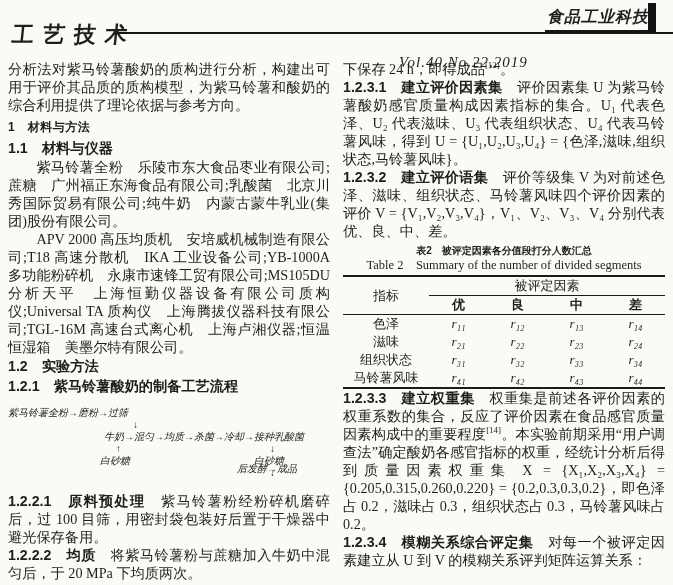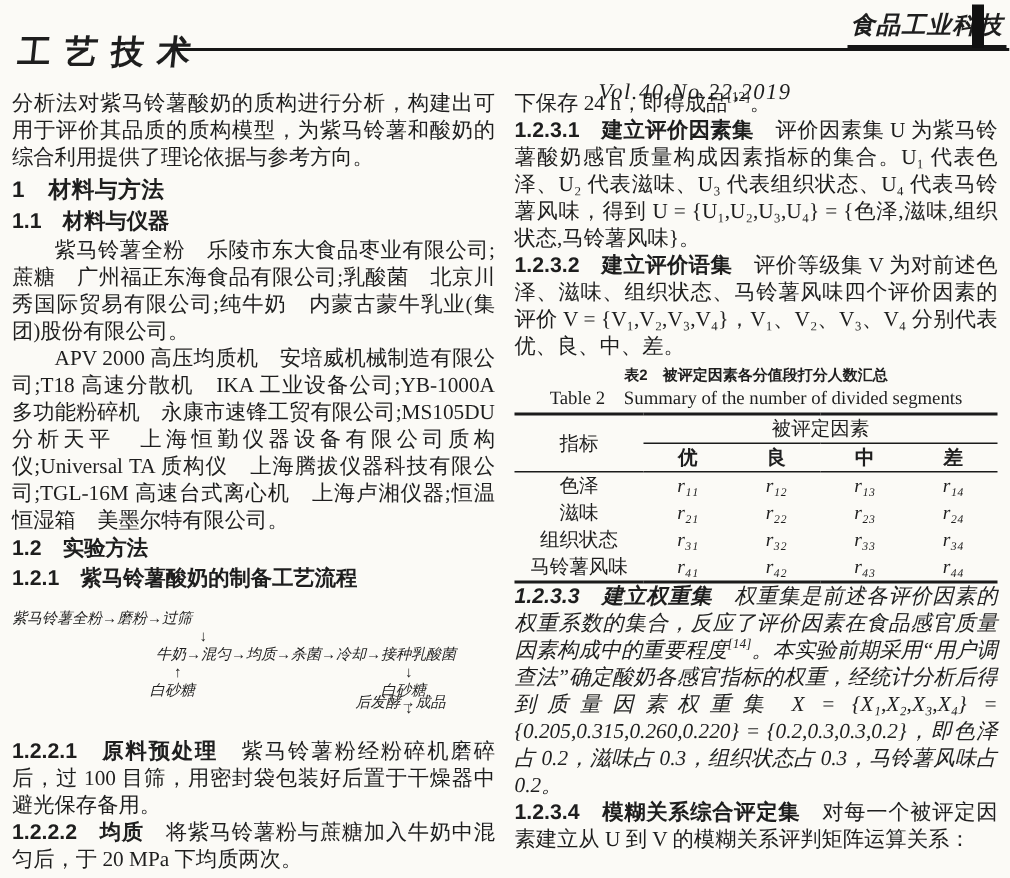--- a/index.html
+++ b/index.html
@@ -14,41 +14,41 @@
 
   
   .col-label{
     position:absolute;left:12px;top:20px;
     font-family:"Liberation Sans","DejaVu Sans",sans-serif;
     font-weight:700;font-size:22px;letter-spacing:9px;
     transform:skewX(-6deg);white-space:nowrap;
   }
   .rule-main{position:absolute;left:117px;top:32px;width:556px;height:2px;background:#161616;}
   .journal-logo{
-    position:absolute;left:565px;top:7px;
+    position:absolute;left:545px;top:7px;
     font-family:"Liberation Sans","DejaVu Sans",sans-serif;
     font-weight:700;font-style:italic;font-size:16px;letter-spacing:1px;
     border-bottom:2px solid #161616;padding:0 2px 2px 2px;white-space:nowrap;
   }
   .logo-bar{position:absolute;left:648px;top:3px;width:8px;height:29px;background:#111;}
   .vol{
     position:absolute;left:399px;top:38px;
     font-style:italic;font-size:15px;letter-spacing:1px;white-space:nowrap;margin-top:16px;
   }
 
   
   .cols{position:absolute;top:60px;left:8px;width:657px;display:flex;gap:13px;}
   .col{width:322px;font-size:14.2px;line-height:18px;text-align:justify;}
   .col p{margin:0;}
   p.indent{text-indent:2em;}
   p.noindent{text-indent:0;}
 
   .h-l1{
     font-family:"Liberation Sans","DejaVu Sans",sans-serif;
-    font-weight:700;font-size:15px;line-height:20px;
+    font-weight:700;font-size:12px;line-height:20px;
     margin:3px 0 2px 0;letter-spacing:0.5px;
   }
   .h-l2{
     font-family:"Liberation Sans","DejaVu Sans",sans-serif;
     font-weight:700;font-size:14.2px;line-height:19px;margin:1px 0 0 0;
   }
   .runin{
     font-family:"Liberation Sans","DejaVu Sans",sans-serif;
     font-weight:700;
     margin-top:16px;
@@ -89,21 +89,21 @@
   }
   th.group{
     font-family:"Liberation Sans","DejaVu Sans",sans-serif;font-weight:700;
     border-bottom:1px solid #1b1b1b;
   }
   tr.subs th{
     font-family:"Liberation Sans","DejaVu Sans",sans-serif;font-weight:700;
     border-bottom:1.6px solid #1b1b1b;width:59px;
   }
   td.rval{font-style:italic;}
-  .below-table{margin-top:3px;font-style:italic;}
+  .below-table{margin-top:3px;}
 </style>
 </head>
 <body>
 
 <div class="page">
 
   <div class="col-label">工艺技术</div>
   <div class="rule-main"></div>
   <div class="journal-logo">食品工业科技</div>
   <div class="logo-bar"></div>

